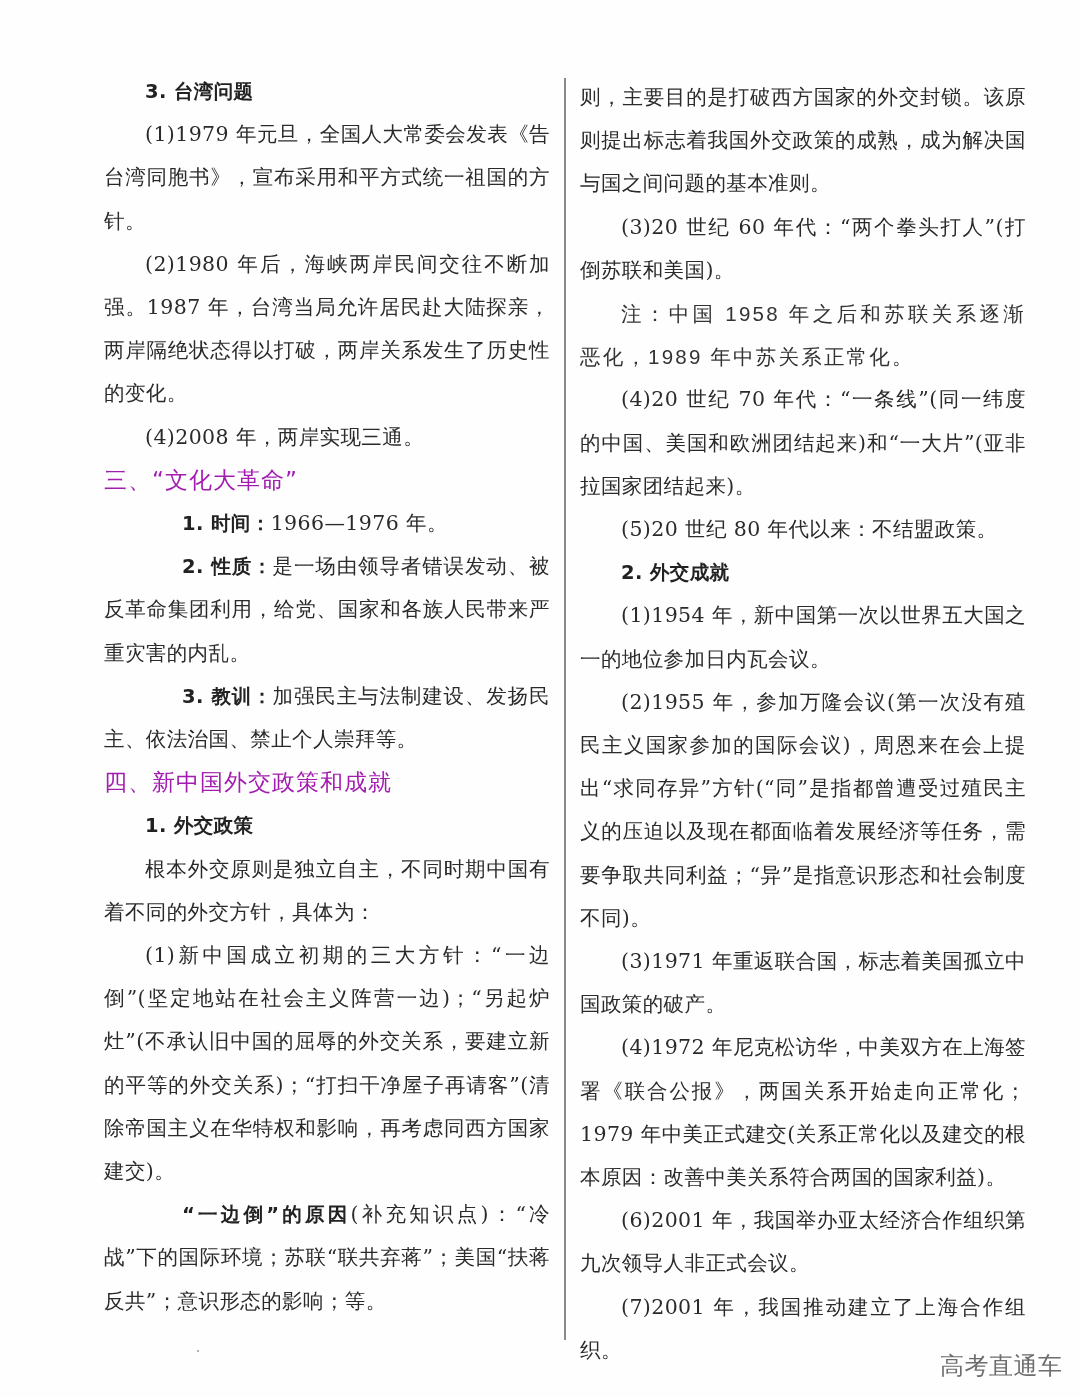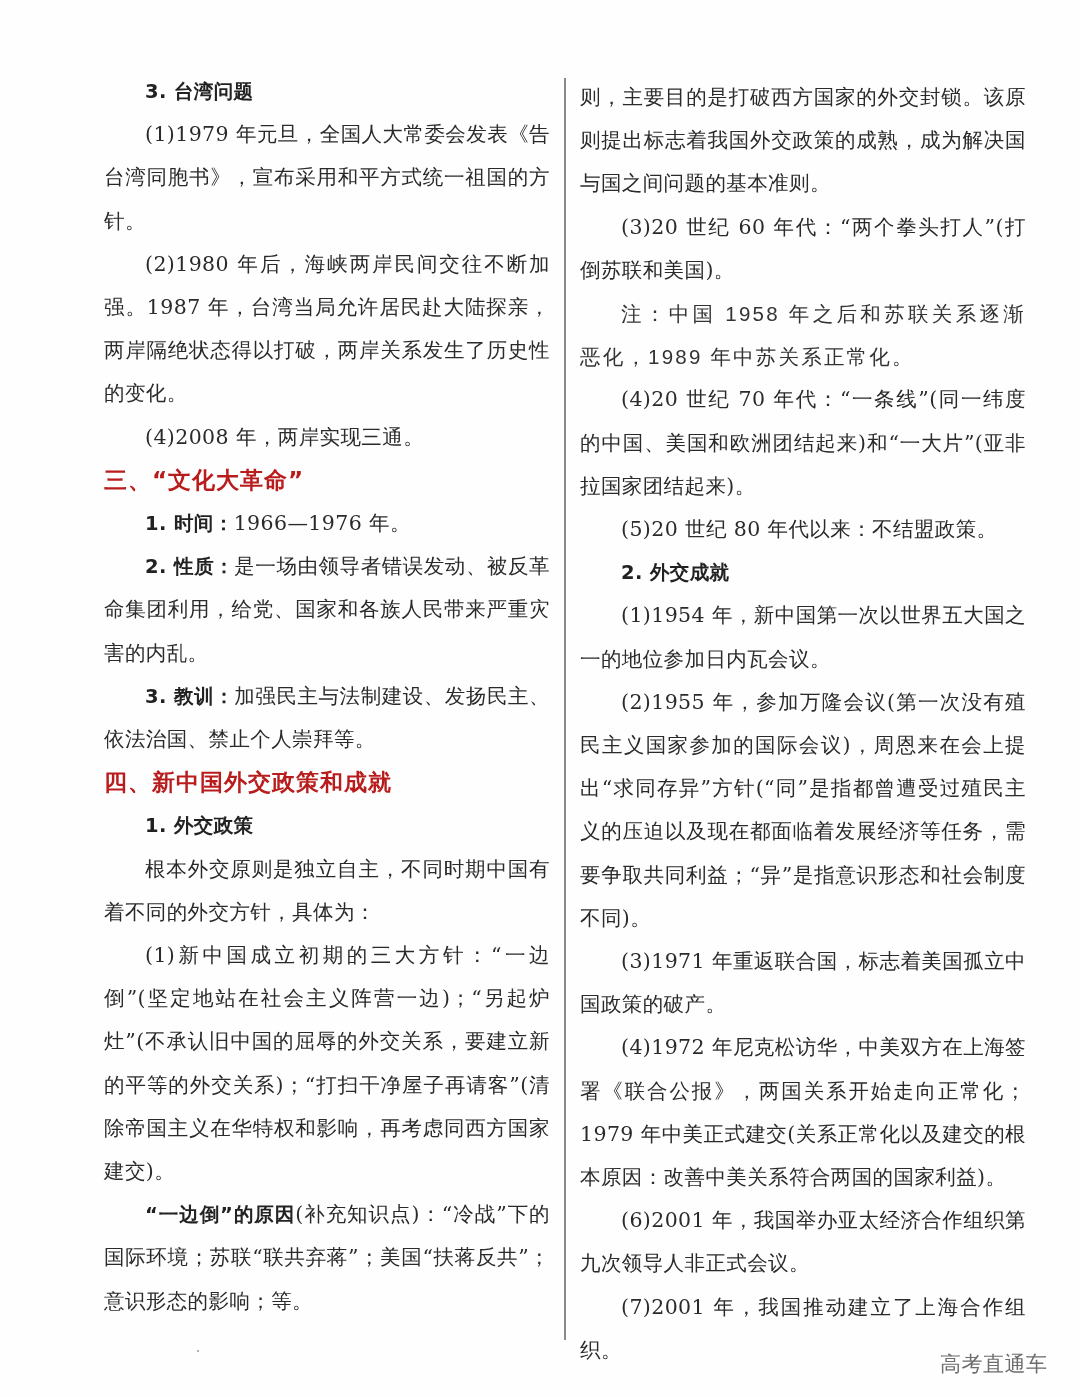--- a/index.html
+++ b/index.html
@@ -39,49 +39,50 @@
     background: #8a8a8a;
   }
   p {
     margin: 0;
     text-align: justify;
     text-justify: inter-character;
   }
   .indent { text-indent: 2em; }
   .h2 {
     font-family: "DejaVu Sans", "Liberation Sans", sans-serif;
-    font-weight: bold;
+    font-weight: normal;
     font-size: 23px;
     letter-spacing: 1px;
-    color: #b91c1c;
+    color: #a21caf;
   }
   .h3 {
     font-family: "DejaVu Sans", "Liberation Sans", sans-serif;
     font-weight: bold;
     font-size: 19.5px;
     text-indent: 2.1em;
     color: #222;
   }
   .lead {
     font-family: "DejaVu Sans", "Liberation Sans", sans-serif;
     font-weight: bold;
     font-size: 19.5px;
     color: #222;
+    margin-left: 37px;
   }
   .note {
     font-family: Liberation Sans, sans-serif;
     letter-spacing: 2.2px;
     color: #333;
   }
   .watermark {
     position: absolute;
     left: 940px;
     top: 1350px;
     font-family: "DejaVu Sans", "Liberation Sans", sans-serif;
-    font-size: 21px;
+    font-size: 24px;
     color: #6d6d6d;
     letter-spacing: 0.5px;
     text-align: center;
   }
   .speck {
     position: absolute;
     left: 197px;
     top: 1350px;
     width: 2px; height: 2px;
     background: #999;

